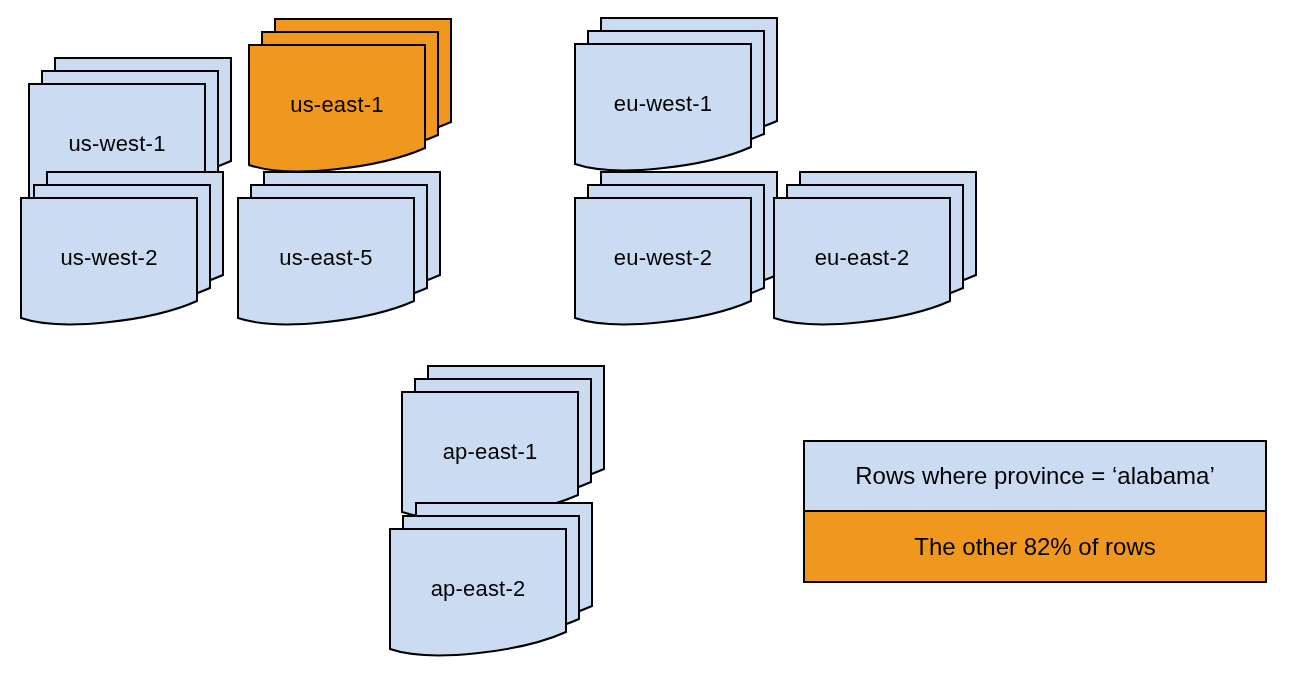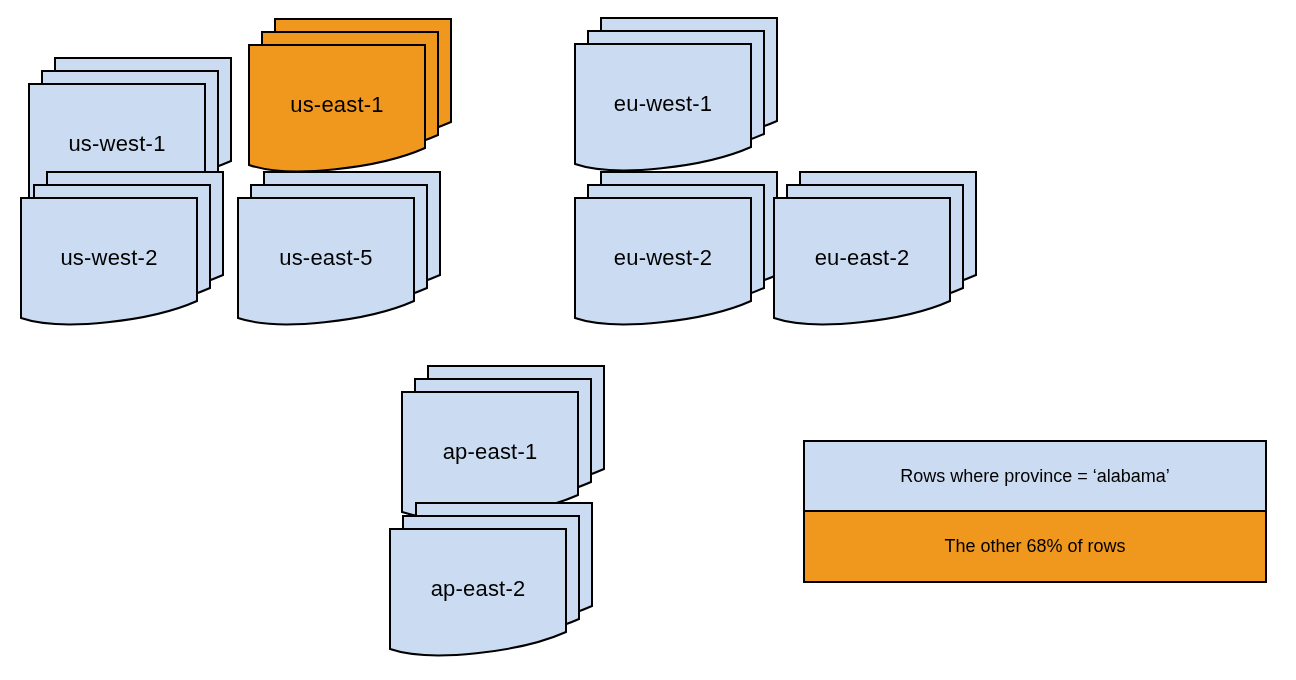--- a/index.html
+++ b/index.html
@@ -29,21 +29,21 @@
     pointer-events:none;
   }
   #legend{
     position:absolute;left:803px;top:440px;width:464px;height:143px;
     border:2px solid var(--stroke,#000);
     box-sizing:border-box;
     display:flex;flex-direction:column;
   }
   .legend-row{
     display:flex;align-items:center;justify-content:center;
-    font-size:18px;color:var(--text,#000);text-align:center;
+    font-size:24px;color:var(--text,#000);text-align:center;
   }
   .legend-row.blue{
     height:70px;flex:0 0 70px;
     background:var(--region-fill-blue,#cbdcf2);
     border-bottom:2px solid var(--stroke,#000);
     box-sizing:border-box;
   }
   .legend-row.orange{
     flex:1 1 auto;
     background:var(--region-fill-orange,#f0971e);
@@ -170,17 +170,17 @@
         <path d="M1,1 H177 V104 C132,124 42,135 1,121 Z"></path>
       </svg>
     <div class="doc-label">ap-east-2</div>
   </div>
 
   <div id="legend">
     <div class="legend-row blue">
       <span>Rows where province = ‘alabama’</span>
     </div>
     <div class="legend-row orange">
-      <span>The other 68% of rows</span>
+      <span>The other 82% of rows</span>
     </div>
   </div>
 
 </div>
 
 </body></html>

